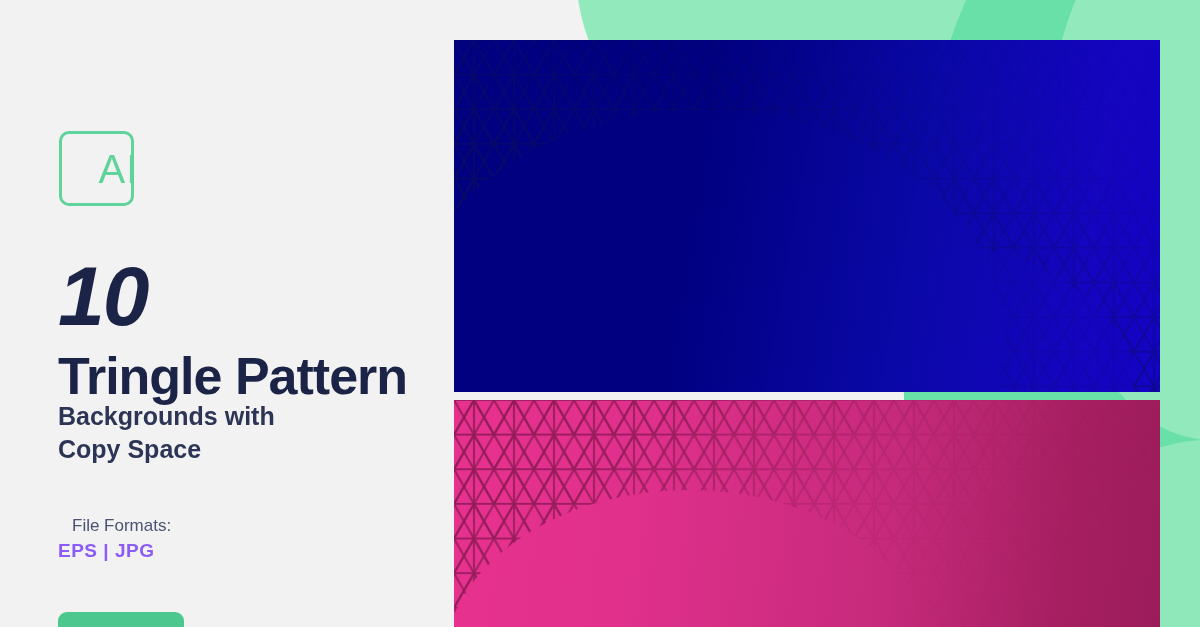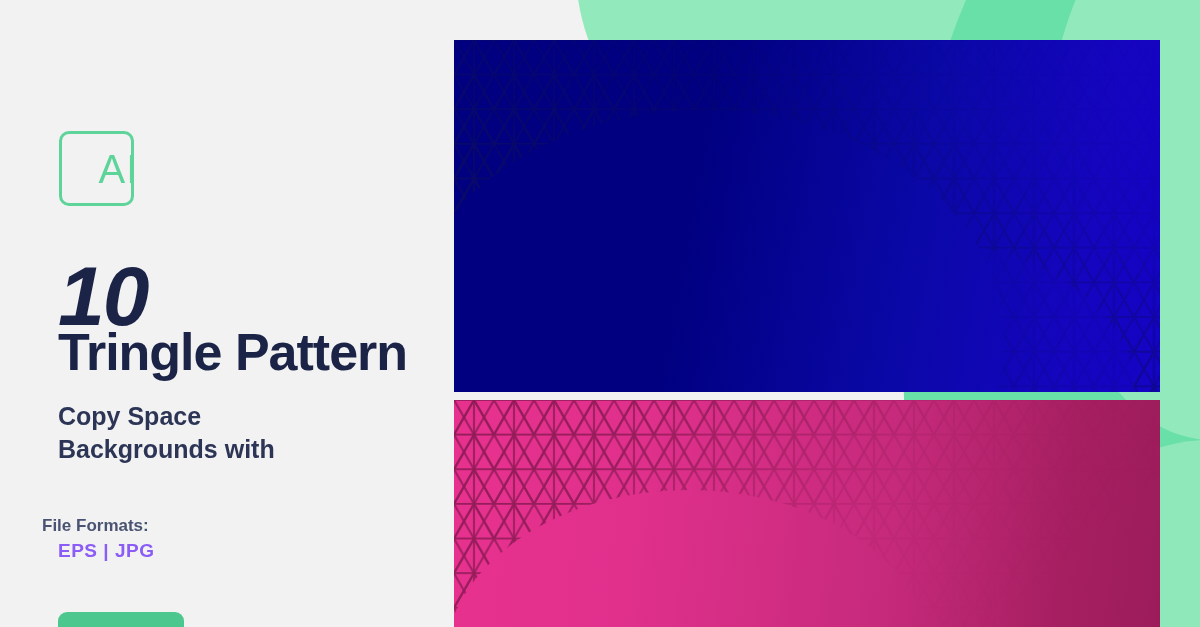--- a/index.html
+++ b/index.html
@@ -40,32 +40,32 @@
     font-family:"Liberation Sans", sans-serif;line-height:1;
   }
 
   .big-number{
     position:absolute;left:58px;top:258px;
     font-size:84px;font-weight:bold;color:#1b2447;line-height:0.92;
     letter-spacing:-2px;
     font-style:italic;
   }
   .headline{
-    position:absolute;left:58px;top:325px;
+    position:absolute;left:58px;top:349px;
     font-size:52px;font-weight:bold;color:#1b2447;line-height:1.05;
     letter-spacing:-1px;white-space:nowrap;
   }
   .subhead{
     position:absolute;left:58px;top:400px;
     font-size:25px;font-weight:bold;color:#2c3555;line-height:1.3;
     width:380px;
   }
   .formats-label{
-    position:absolute;left:42px;top:516px;
-    font-size:17px;font-weight:700;color:#4a5472;
+    position:absolute;left:72px;top:516px;
+    font-size:17px;font-weight:400;color:#4a5472;
   }
   .formats-value{
     position:absolute;left:58px;top:540px;
     font-size:19px;font-weight:bold;color:#8b5cf6;letter-spacing:0.5px;
   }
   .cta-button{
     position:absolute;left:58px;top:612px;width:126px;height:42px;
     background:#4cc88f;border-radius:9px;
   }
 
@@ -179,22 +179,22 @@
 
     <div class="ai-badge">
       <span>AI</span>
     </div>
 
     <div class="big-number">10</div>
 
     <div class="headline">Tringle Pattern</div>
 
     <div class="subhead">
+      <div>Backgrounds with</div>
       <div>Copy Space</div>
-      <div>Backgrounds with</div>
     </div>
 
     <div class="formats-label">File Formats:</div>
     <div class="formats-value">EPS  |  JPG</div>
 
     <div class="cta-button"></div>
   </div>
 
 </div>
 

